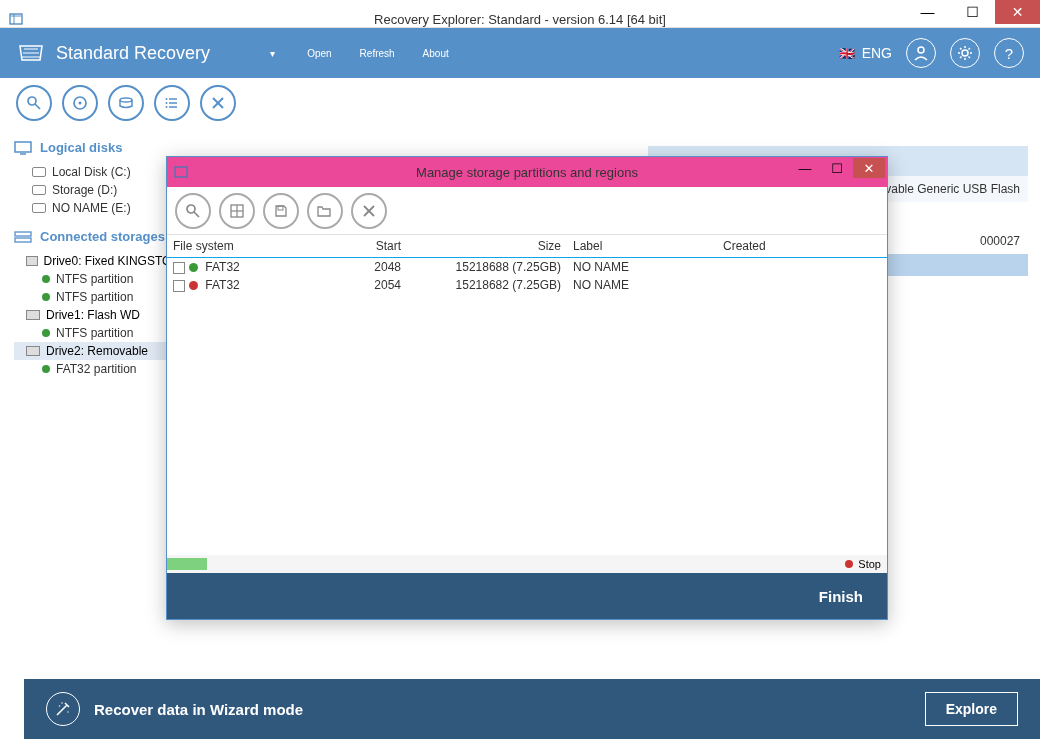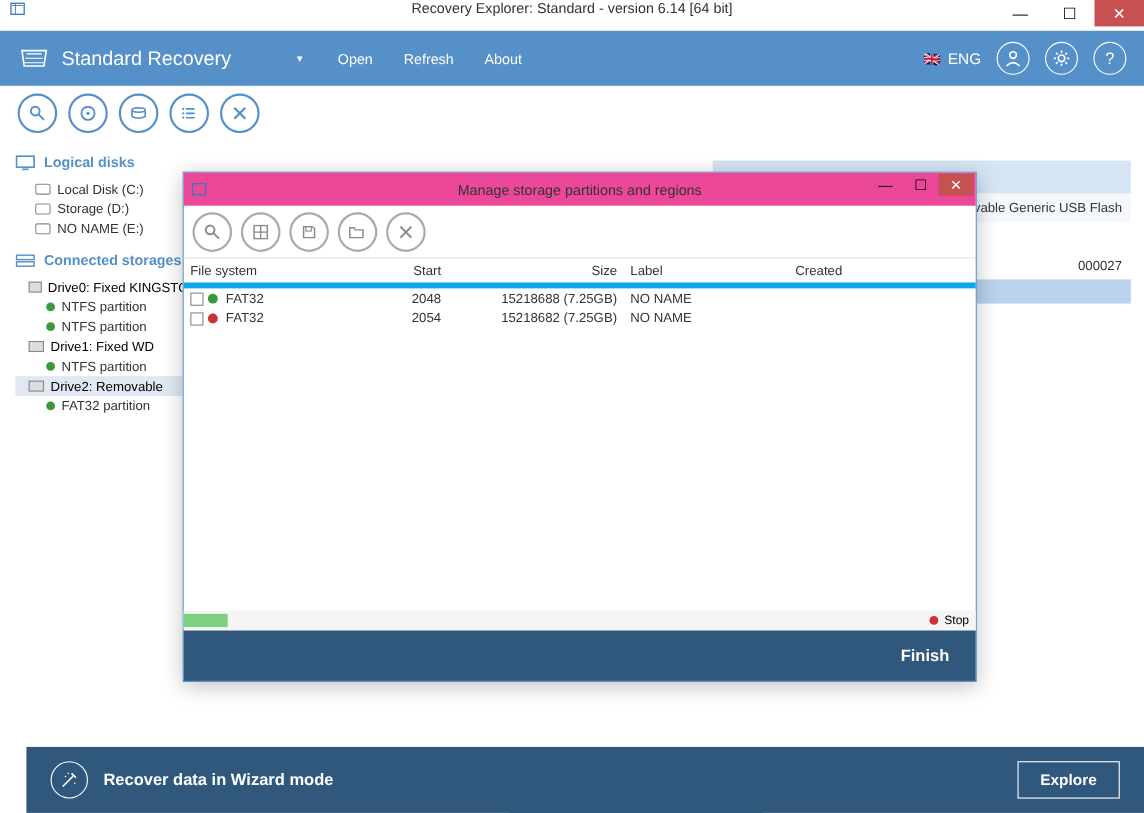--- a/index.html
+++ b/index.html
@@ -1,28 +1,28 @@
 <!DOCTYPE html>
 <html><head>
 <meta charset="utf-8">
 <style>
 *{box-sizing:border-box;margin:0;padding:0;font-family:'Segoe UI',Arial,sans-serif;}
 body{width:1040px;height:739px;overflow:hidden;background:#fff;position:relative;}
-.titlebar{height:28px;background:#fff;display:flex;align-items:flex-start;position:relative;border-bottom:1px solid #e1e1e1;}
+.titlebar{height:28px;background:#fff;display:flex;align-items:flex-end;position:relative;border-bottom:1px solid #e1e1e1;}
 .titlebar .icon{margin-left:8px;width:16px;height:16px;display:flex;align-items:center;justify-content:center;color:#3a7ab8;}
 .titlebar .title{position:absolute;left:50%;transform:translateX(-50%);font-size:13px;color:#333;}
 .titlebar .win-controls{position:absolute;right:0;top:0;display:flex;}
 .titlebar .win-btn{width:45px;height:24px;display:flex;align-items:center;justify-content:center;font-size:14px;}
 .titlebar .win-btn.close{background:#c75050;color:#fff;}
 .header{height:50px;background:#5590c9;display:flex;align-items:center;color:#fff;padding:0 16px;}
 .header .logo{display:flex;align-items:center;gap:10px;}
 .header .logo-icon{width:30px;height:30px;display:flex;align-items:center;justify-content:center;}
 .header .logo-text{font-size:18px;font-weight:400;}
 .header .menu{display:flex;gap:28px;margin-left:60px;align-items:center;}
-.header .menu-item{font-size:13px;cursor:pointer;}
+.header .menu-item{font-size:10px;cursor:pointer;}
 .header .dropdown-marker{font-size:10px;margin-right:4px;}
 .header .right{margin-left:auto;display:flex;align-items:center;gap:14px;}
 .header .lang{display:flex;align-items:center;gap:6px;font-size:14px;}
 .header .circ-btn{width:30px;height:30px;border:1.5px solid #fff;border-radius:50%;display:flex;align-items:center;justify-content:center;font-size:15px;}
 .toolbar{height:50px;display:flex;align-items:center;padding:0 16px;gap:10px;}
 .toolbar .tbtn{width:36px;height:36px;border:2px solid #5590c9;border-radius:50%;display:flex;align-items:center;justify-content:center;color:#5590c9;font-size:16px;}
 .content{display:flex;position:absolute;top:128px;left:0;right:0;bottom:60px;}
 .sidebar{width:180px;padding:0 0 0 14px;overflow:hidden;}
 .sidebar .section{display:flex;align-items:center;gap:8px;color:#5590c9;font-size:13px;font-weight:bold;margin:12px 0 8px 0;}
 .sidebar .section .sec-icon{color:#5590c9;font-size:16px;}
@@ -48,21 +48,21 @@
 .dialog .d-titlebar{height:30px;display:flex;align-items:center;background:#ec4899;position:relative;}
 .dialog .d-titlebar .d-icon{margin-left:6px;color:#3a7ab8;}
 .dialog .d-titlebar .d-title{position:absolute;left:50%;transform:translateX(-50%);font-size:13px;color:#333;}
 .dialog .d-titlebar .d-controls{position:absolute;right:2px;top:1px;display:flex;gap:0;}
 .dialog .d-titlebar .d-btn{width:32px;height:20px;display:flex;align-items:center;justify-content:center;font-size:13px;}
 .dialog .d-titlebar .d-btn.close{background:#c75050;color:#fff;}
 .dialog .d-toolbar{height:48px;display:flex;align-items:center;padding:0 8px;gap:8px;border-bottom:1px solid #e1e1e1;}
 .dialog .dtbtn{width:36px;height:36px;border:2px solid #aaa;color:#888;border-radius:50%;display:flex;align-items:center;justify-content:center;font-size:15px;}
 .dialog .d-table{flex:1;overflow:auto;}
 .dialog .d-table table{width:100%;border-collapse:collapse;font-size:12px;}
-.dialog .d-table th{text-align:left;font-weight:normal;color:#333;padding:4px 6px;border-bottom:5px solid #0ea5e9;}
+.dialog .d-table th{text-align:left;font-weight:normal;color:#333;padding:4px 6px;border-bottom:1px solid #0ea5e9;}
 .dialog .d-table th.right{text-align:right;}
 .dialog .d-table td{padding:2px 6px;color:#333;}
 .dialog .d-table td.right{text-align:right;}
 .dialog .d-table .chk{width:12px;height:12px;border:1px solid #888;display:inline-block;vertical-align:middle;}
 .dialog .d-table .fs-dot{width:9px;height:9px;border-radius:50%;display:inline-block;vertical-align:middle;margin:0 4px;}
 .dialog .d-progress{height:18px;position:relative;background:#f5f5f5;display:flex;align-items:center;}
 .dialog .d-progress .bar{position:absolute;left:0;top:3px;bottom:3px;background:#7ed17e;width:5.5%;}
 .dialog .d-progress .stop{position:absolute;right:6px;font-size:11px;display:flex;align-items:center;gap:5px;}
 .dialog .d-progress .stop-dot{width:8px;height:8px;border-radius:50%;background:#cc3333;}
 .dialog .d-status{font-size:11px;color:#333;padding:2px 6px;}
@@ -202,21 +202,21 @@
     <div class="subitem">
         <span class="dot"></span>
         <span>NTFS partition</span>
       </div>
     <div class="subitem">
         <span class="dot"></span>
         <span>NTFS partition</span>
       </div>
     <div class="drive-row">
         <span class="disk-icon"></span>
-        <span>Drive1: Fixed WD</span>
+        <span>Drive1: Flash WD</span>
       </div>
     <div class="subitem">
         <span class="dot"></span>
         <span>NTFS partition</span>
       </div>
     <div class="drive-row selected">
         <span class="disk-icon"></span>
         <span>Drive2: Removable</span>
       </div>
     <div class="subitem">

